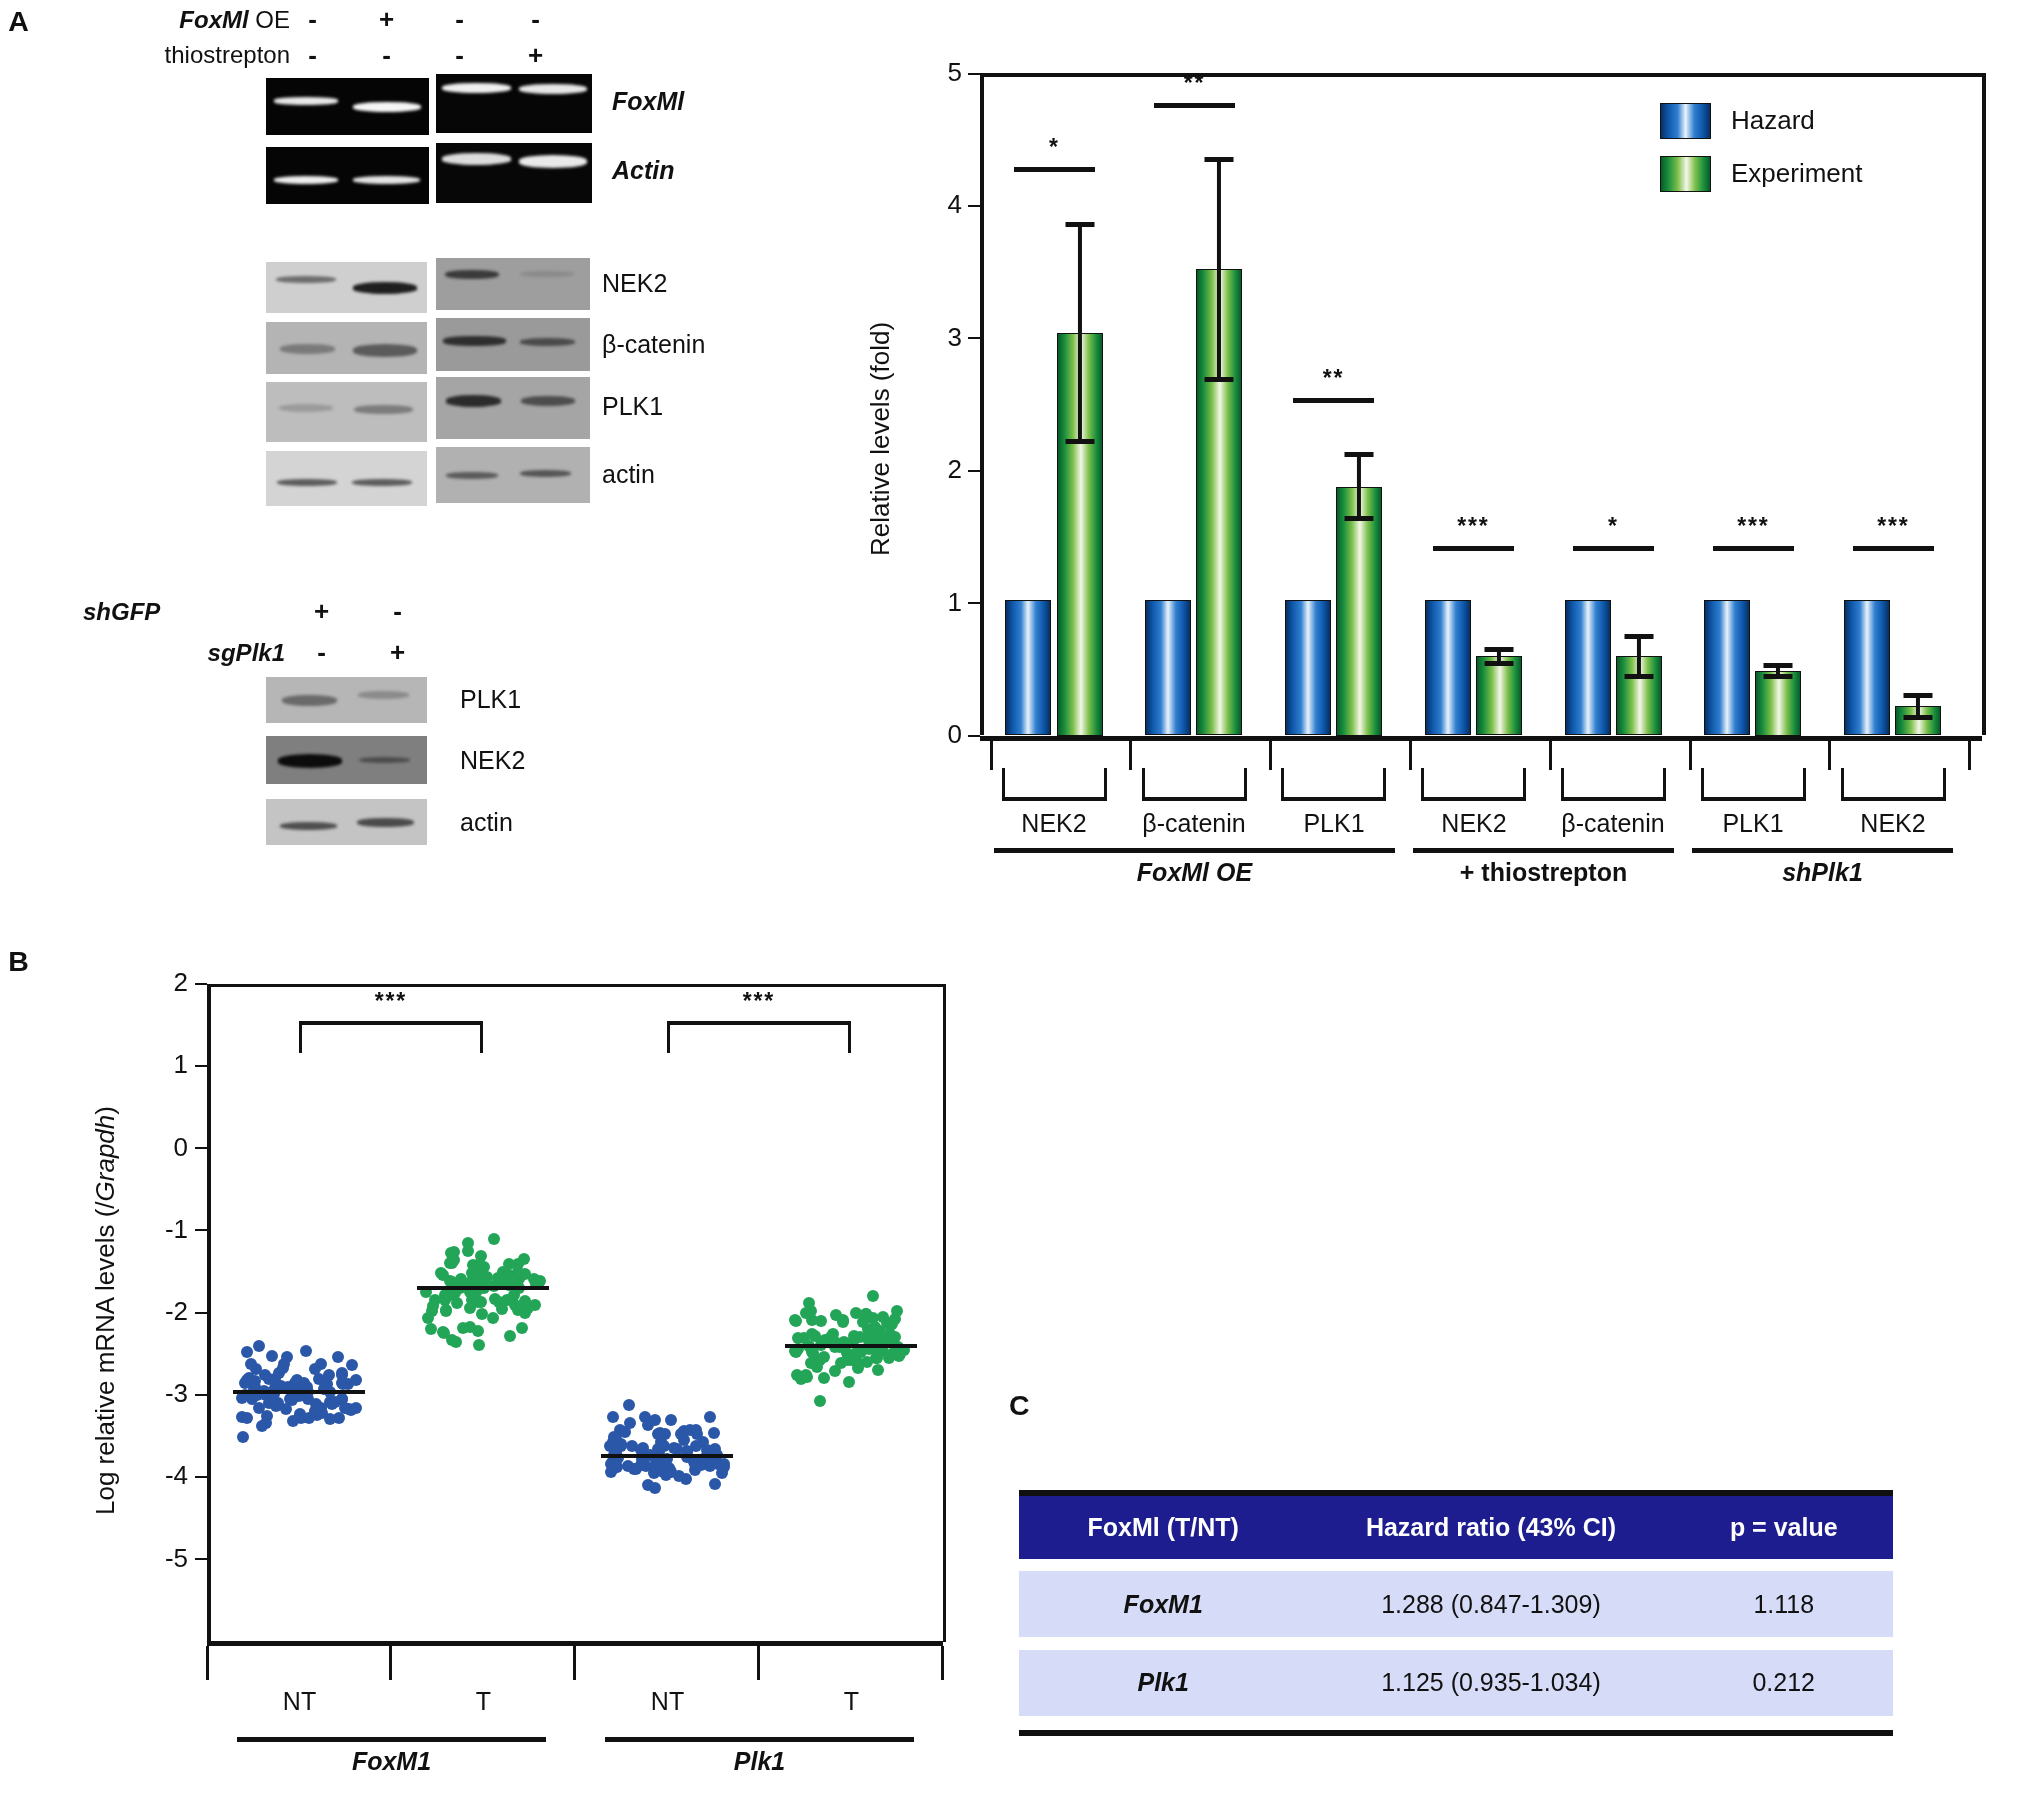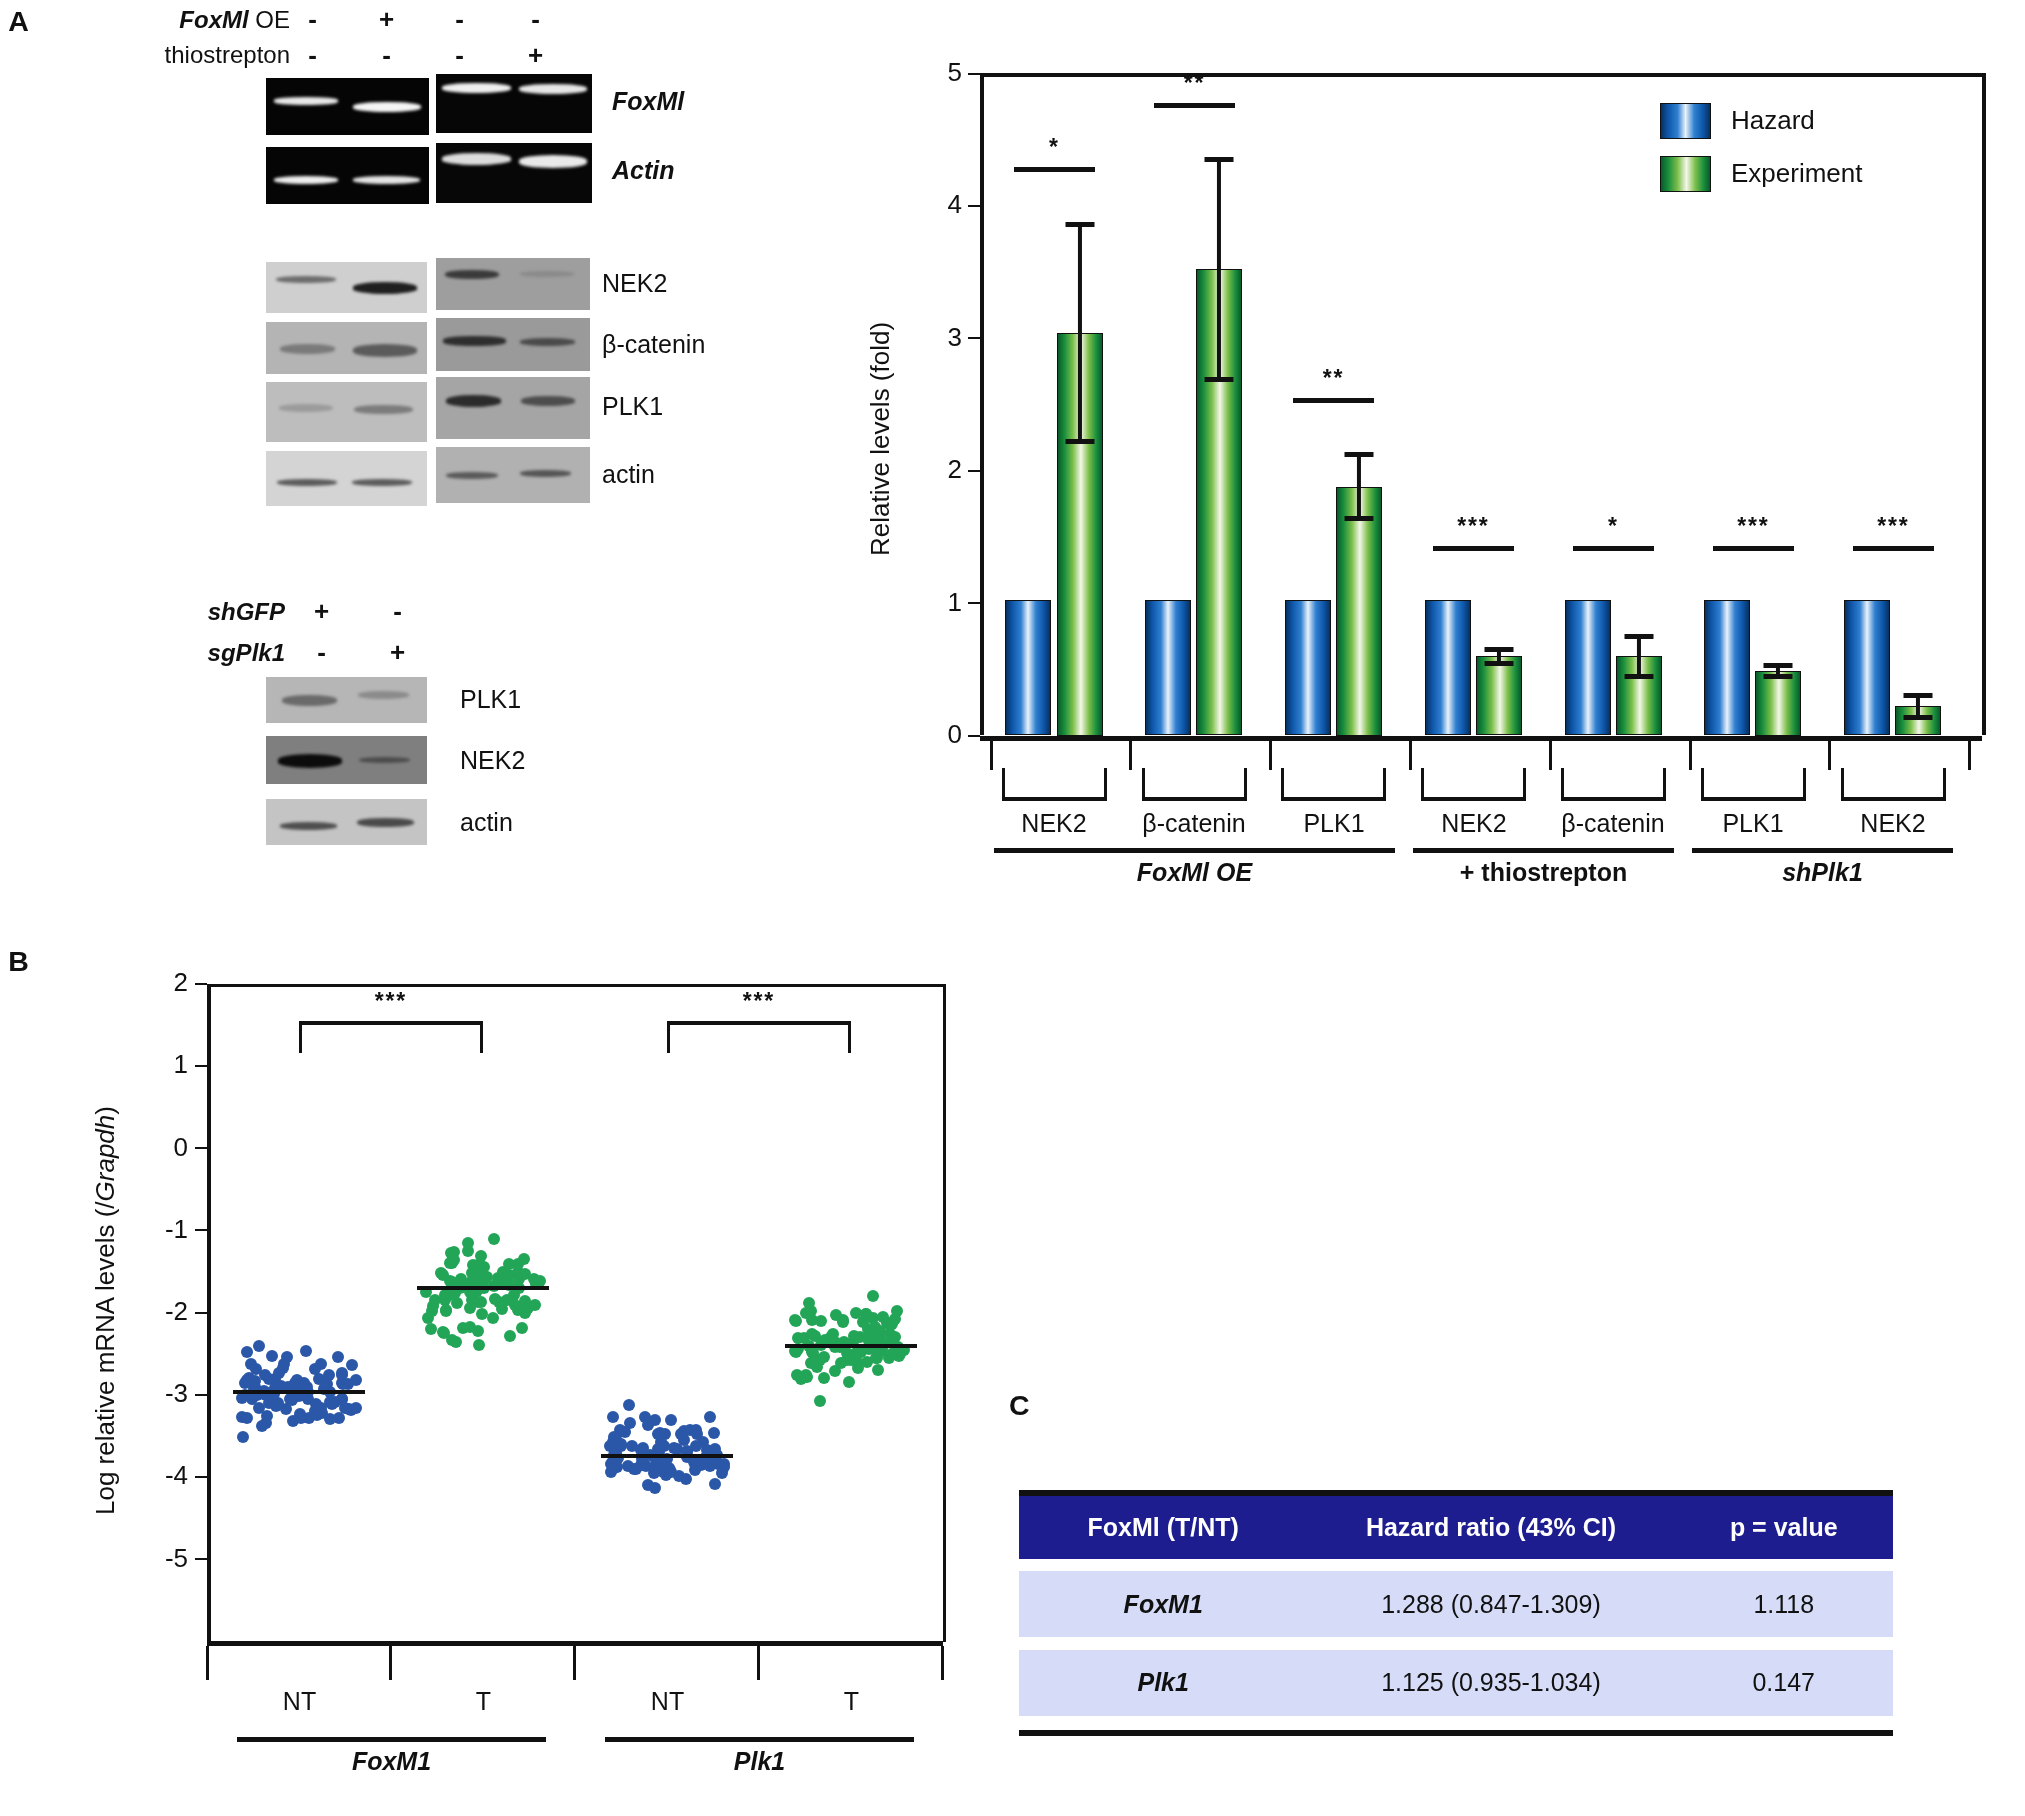--- a/index.html
+++ b/index.html
@@ -115,21 +115,21 @@
 <div class="gelimg" style="left:266px;top:451px;width:161px;height:55px;background:#d4d4d4;">
   <div class="band" style="left:11px;top:28px;width:60px;height:7.4px;background:#5c5c5c;"></div>
   <div class="band" style="left:86px;top:28px;width:60px;height:7.4px;background:#5c5c5c;"></div>
 </div>
 <div class="gelimg" style="left:436px;top:447px;width:154px;height:56px;background:#b1b1b1;">
   <div class="band" style="left:10px;top:25px;width:52px;height:7.4px;background:#5a5a5a;"></div>
   <div class="band" style="left:84px;top:23px;width:51px;height:7.4px;background:#555555;"></div>
 </div>
 <div class="abs blotlabel" style="left:602px;top:460px;">actin</div>
 
-<div class="abs lbl lbl-it" style="left:83px;top:598px;width:202px;text-align:right;">shGFP</div>
+<div class="abs lbl lbl-it" style="left:83px;top:598px;width:202px;text-align:left;">shGFP</div>
 <div class="abs lbl lbl-it" style="left:83px;top:639px;width:202px;text-align:right;">sgPlk1</div>
 
 <div class="abs sign" style="left:303px;top:596px;width:37px;">+</div>
 <div class="abs sign" style="left:379px;top:596px;width:37px;">-</div>
 <div class="abs sign" style="left:303px;top:637px;width:37px;">-</div>
 <div class="abs sign" style="left:379px;top:637px;width:37px;">+</div>
 
 <div class="gelimg" style="left:266px;top:677px;width:161px;height:46px;background:#b6b6b6;">
   <div class="band" style="left:15.6px;top:18.4px;width:55px;height:11px;background:#6a6a6a;"></div>
   <div class="band" style="left:92px;top:14px;width:51px;height:8.3px;background:#8b8b8b;"></div>
@@ -756,21 +756,21 @@
           <td class="gene" style="background: rgb(214, 220, 247);">FoxM1</td>
           <td style="background: rgb(214, 220, 247);">1.288 (0.847-1.309)</td>
           <td style="background: rgb(214, 220, 247);">1.118</td>
         </tr>
         <tr class="spacer">
           <td colspan="3"></td>
         </tr>
         <tr>
           <td class="gene" style="background: rgb(214, 220, 247);">Plk1</td>
           <td style="background: rgb(214, 220, 247);">1.125 (0.935-1.034)</td>
-          <td style="background: rgb(214, 220, 247);">0.147</td>
+          <td style="background: rgb(214, 220, 247);">0.212</td>
         </tr>
         <tr class="spacer">
           <td colspan="3"></td>
         </tr>
       </tbody>
     </table>
     <div class="tbl-botline" style="left:0;top:240px;width:874px;"></div>
   </div>
 
 

